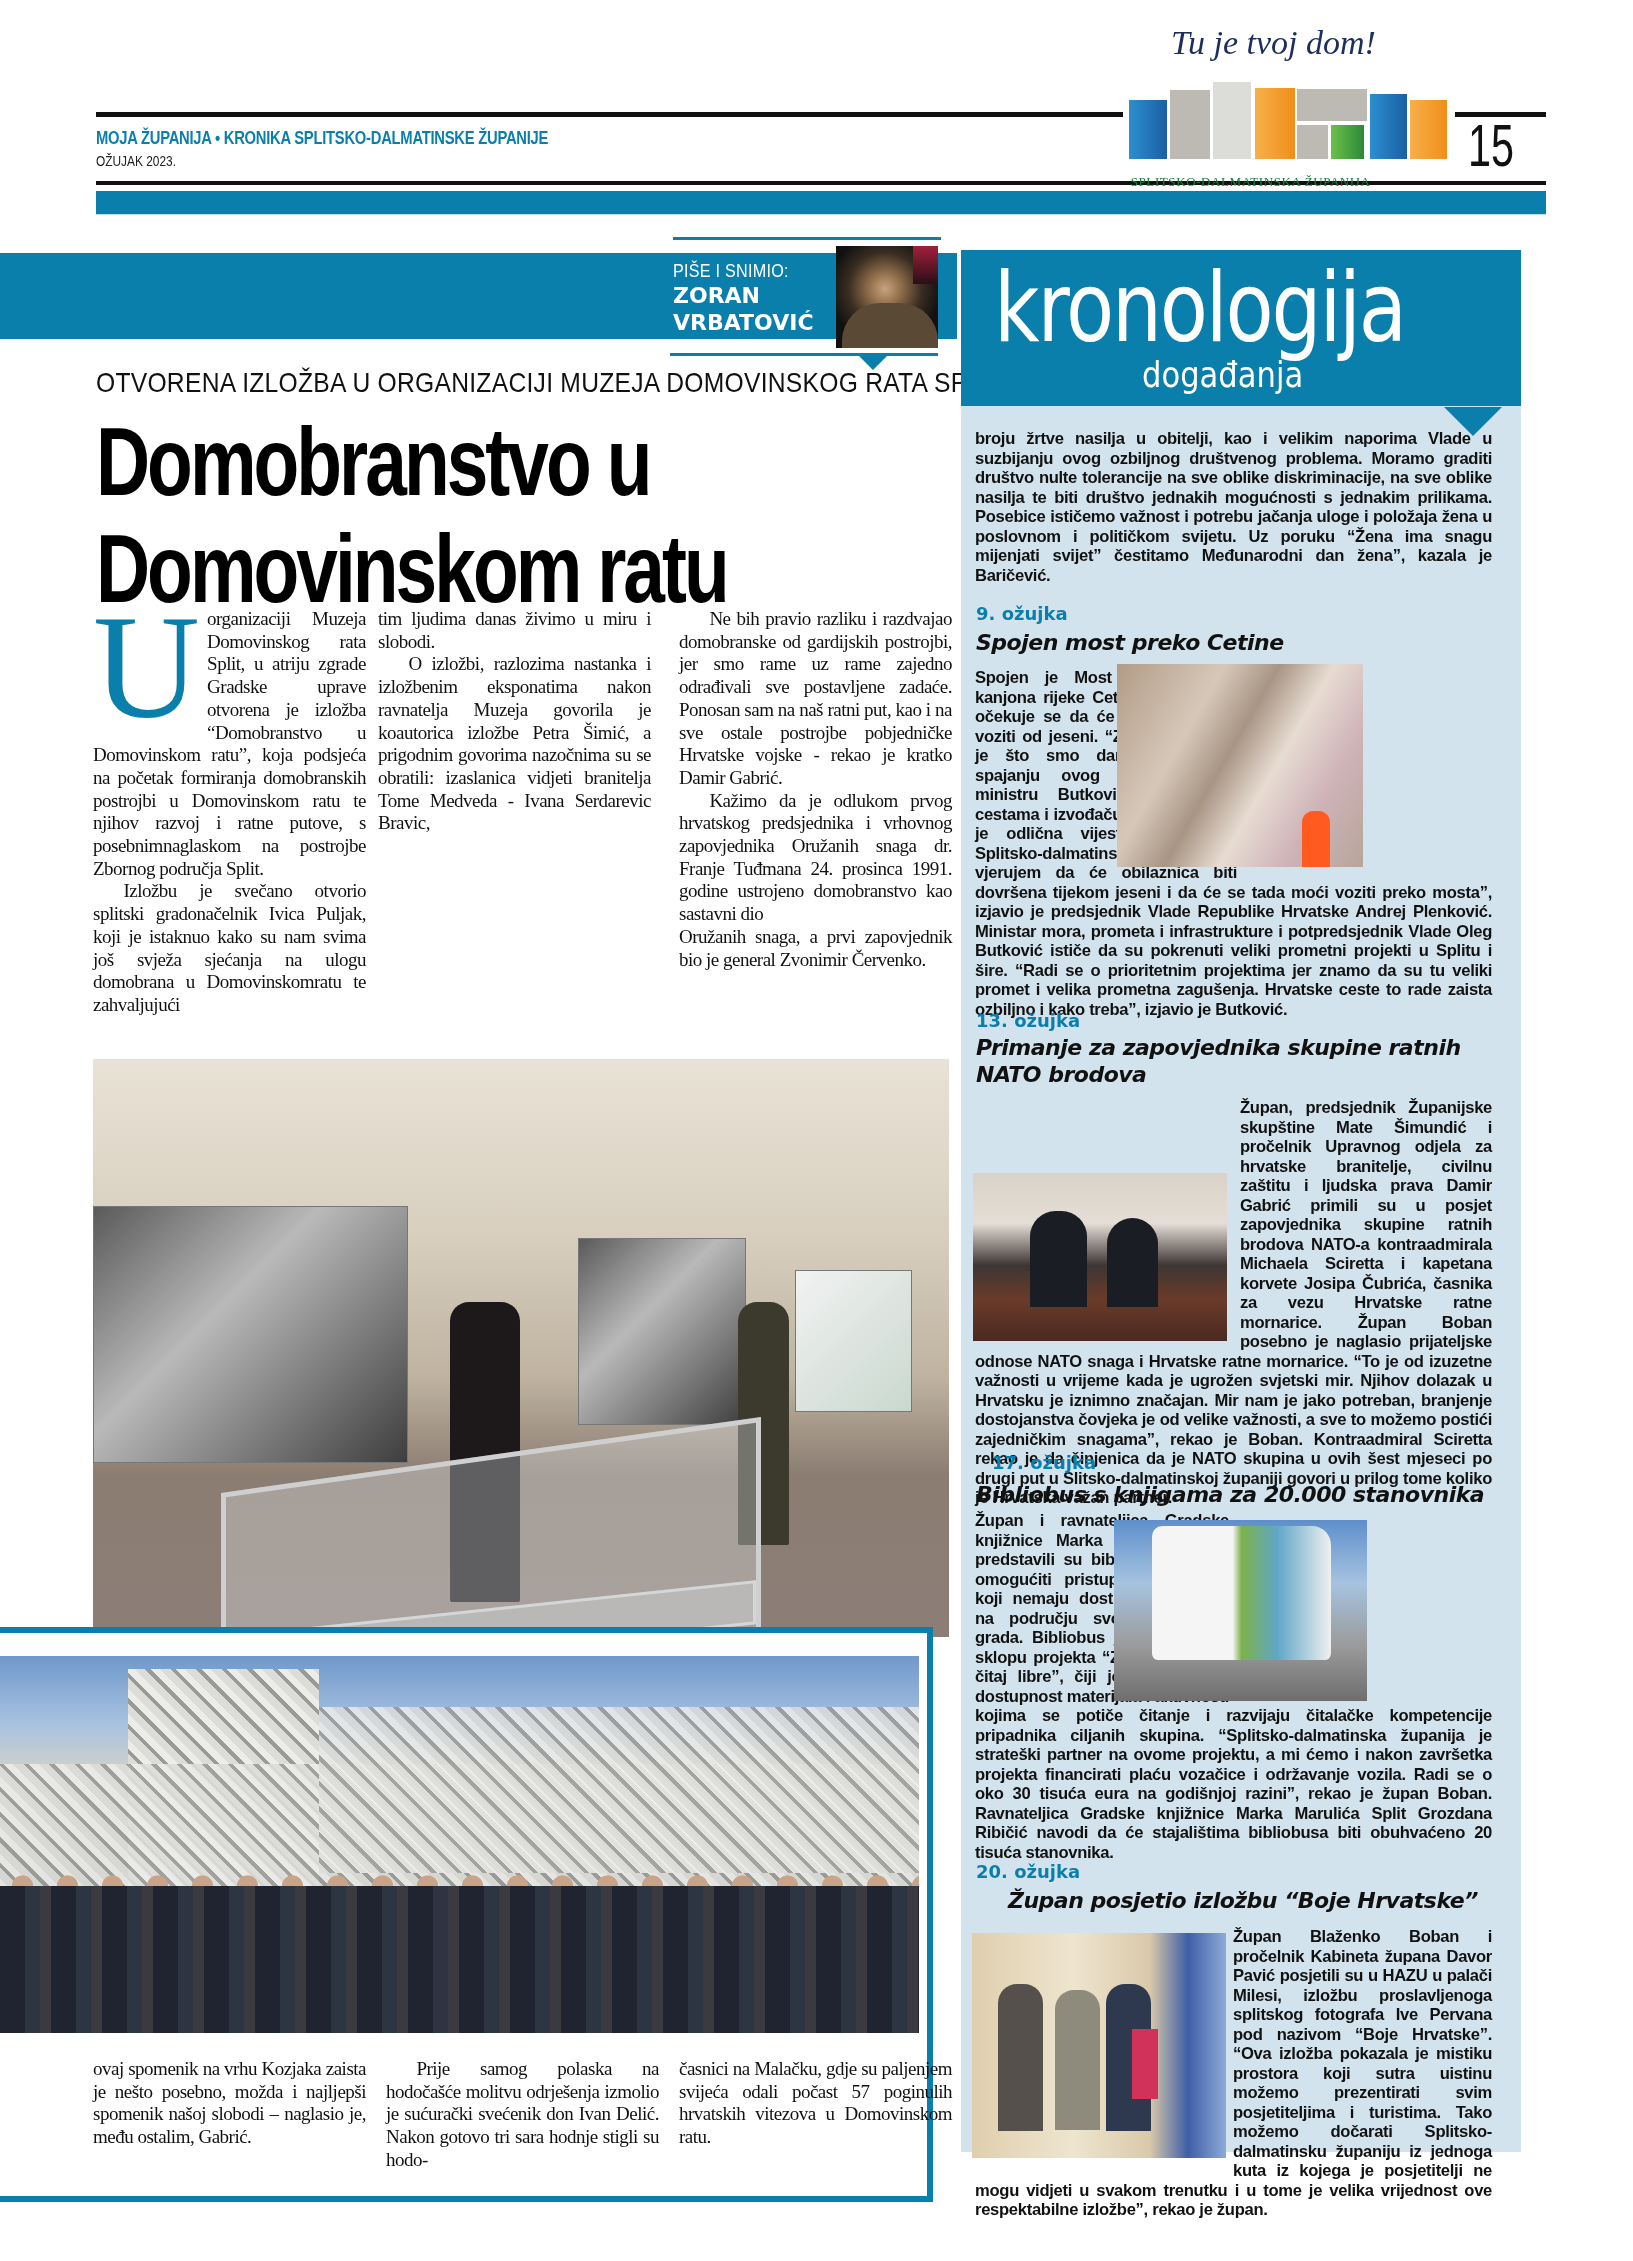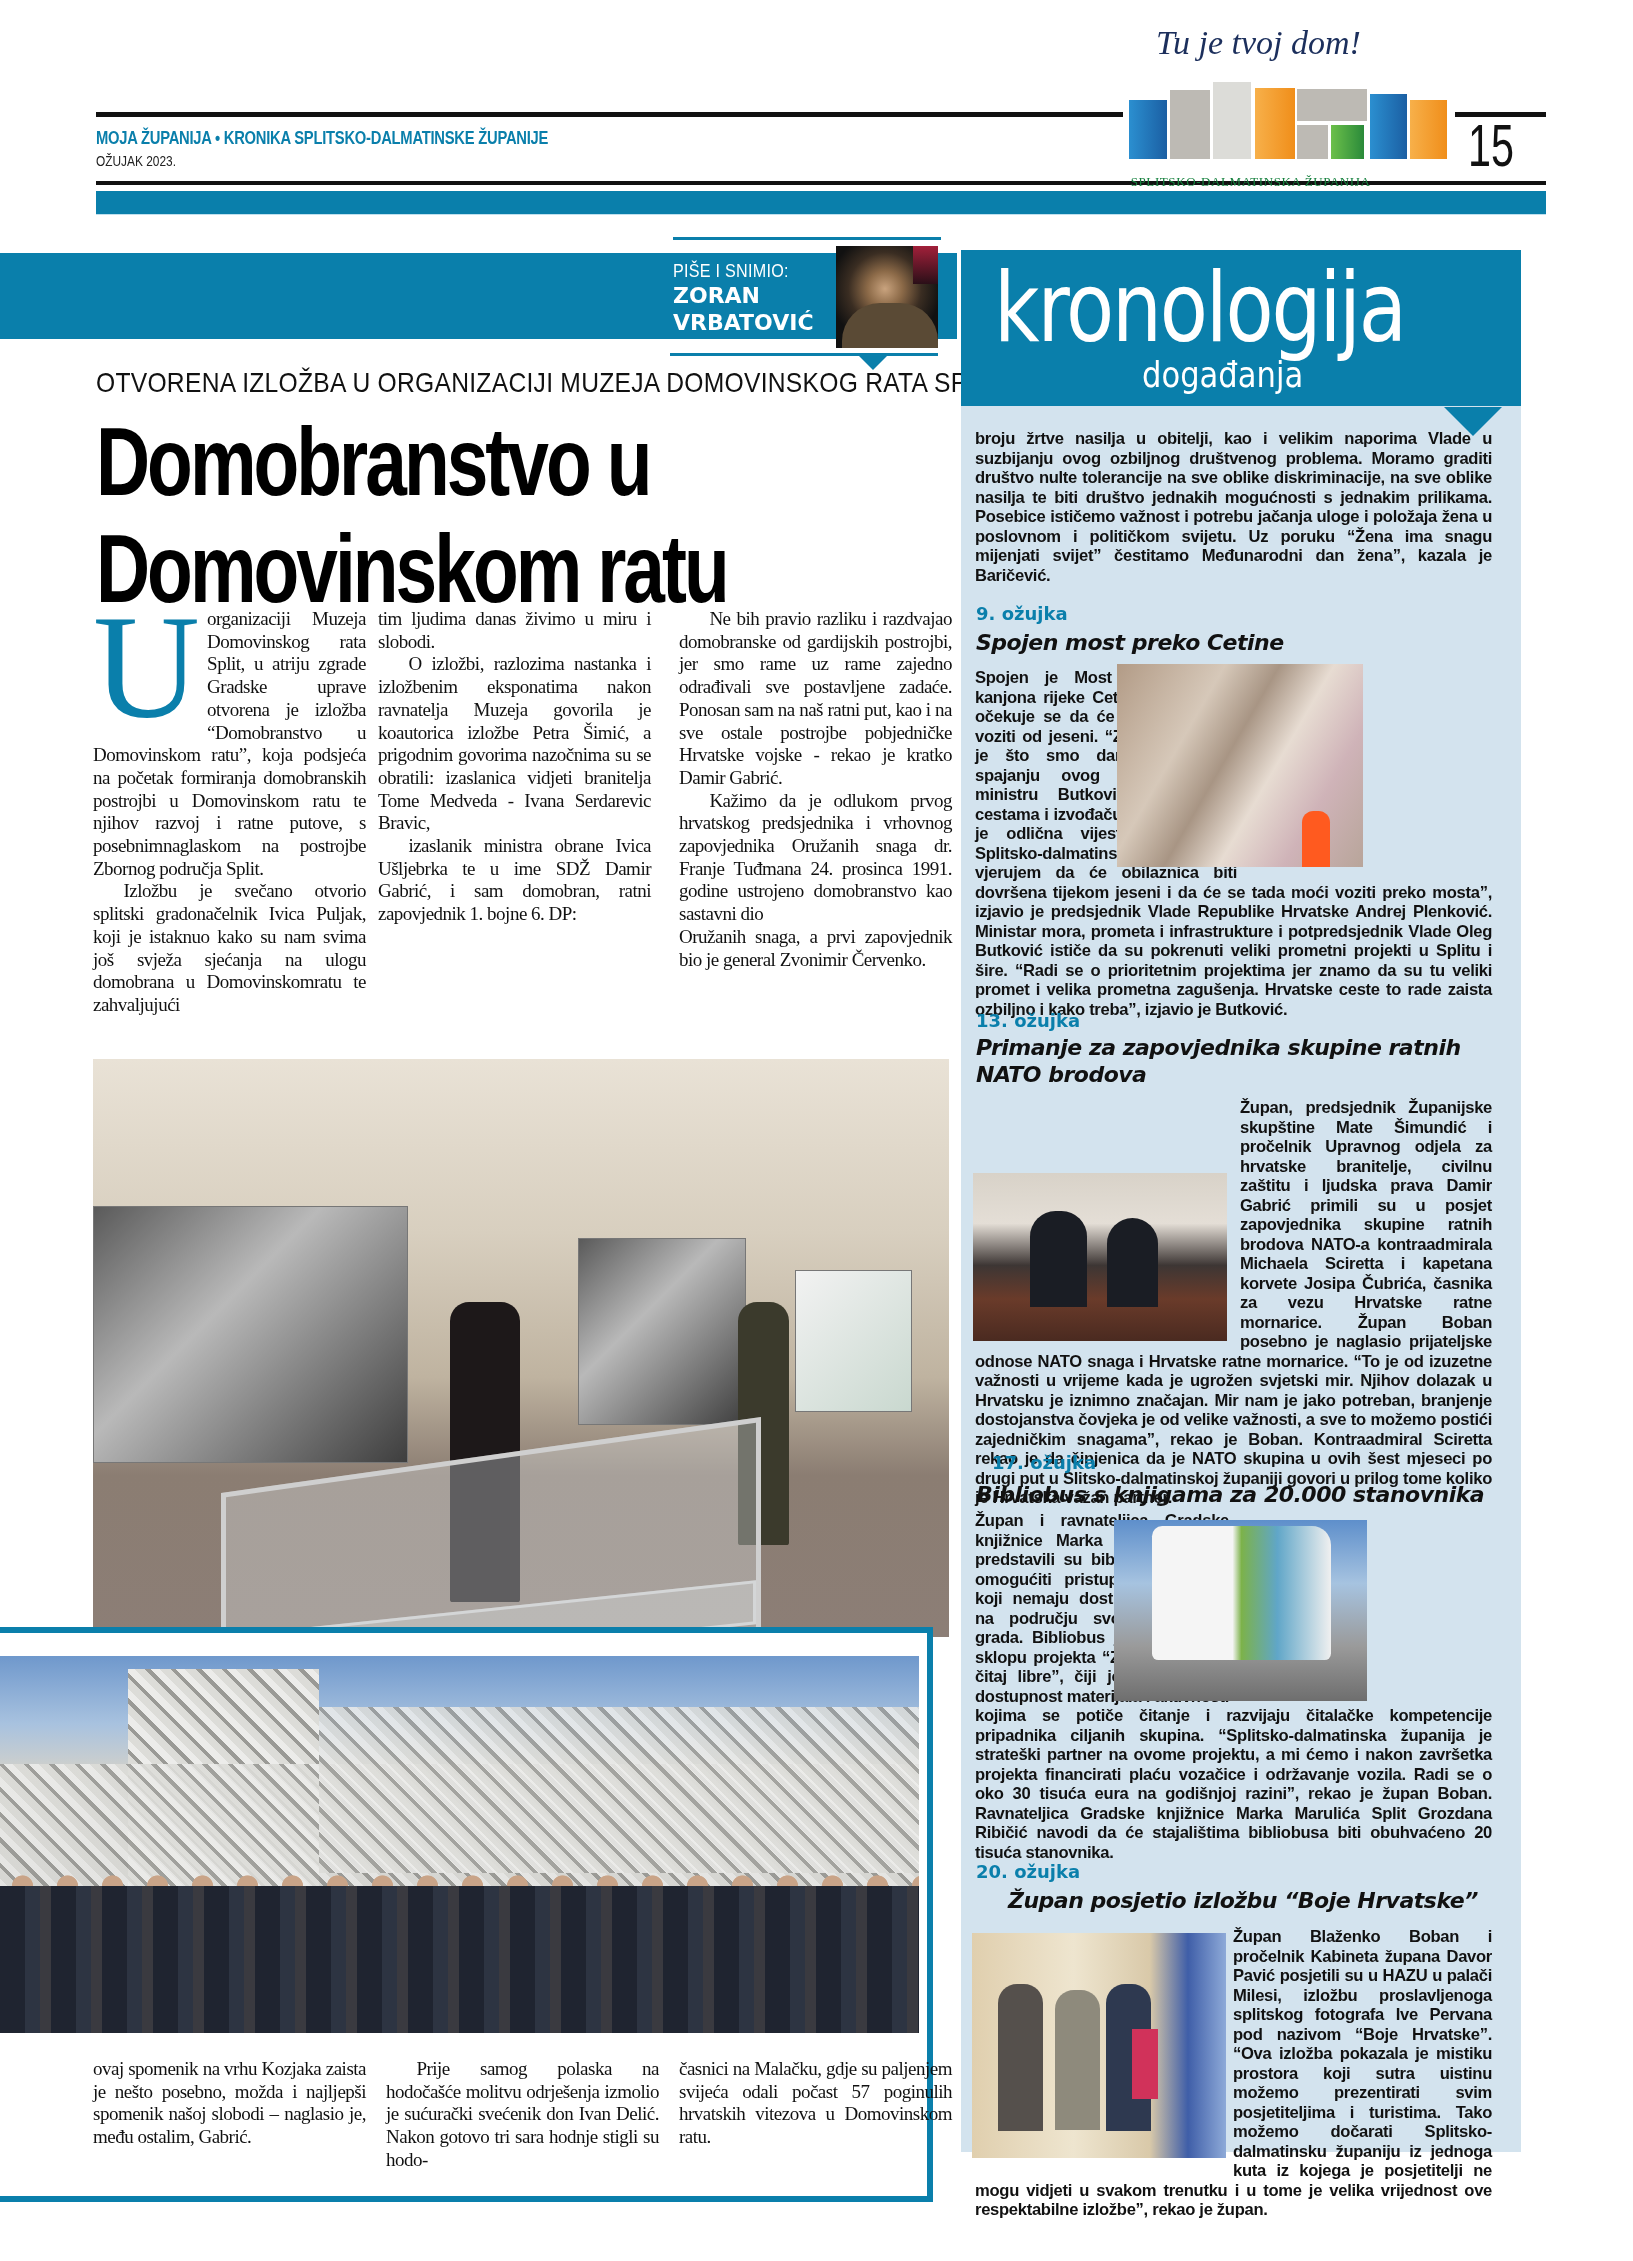--- a/index.html
+++ b/index.html
@@ -6,21 +6,21 @@
   body { width: 1633px; height: 2261px; position: relative; overflow: hidden; font-family: "DejaVu Sans", sans-serif; color: #111; }
   .abs { position: absolute; }
 
   
   .rule-top { left: 96px; top: 112px; width: 1450px; height: 4.5px; background: #111; }
   .rule-mid { left: 96px; top: 181px; width: 1450px; height: 3.8px; background: #111; }
   .band { left: 96px; top: 191px; width: 1450px; height: 23px; background: #0a7fab; border-bottom: 1.9px solid #bfe0ee; }
   .mast-title { left: 96px; top: 128px; font-family: "Liberation Sans", sans-serif; font-weight: bold; font-size: 18px; color: #0a7fab; letter-spacing: -0.3px; transform: scaleX(0.82); transform-origin: left; white-space: nowrap; }
   .mast-date { left: 96px; top: 153px; font-family: "Liberation Sans", sans-serif; font-size: 14px; color: #222; transform: scaleX(0.85); transform-origin: left; }
   .logo { left: 1123px; top: 19px; width: 332px; height: 153px; background: #fff; }
-  .logo-slogan { position: absolute; left: 33px; top: 5.1px; font-family: "Liberation Serif", serif; font-style: italic; font-size: 34px; color: #1c2f5c; white-space: nowrap; }
+  .logo-slogan { position: absolute; left: 48px; top: 5.1px; font-family: "Liberation Serif", serif; font-style: italic; font-size: 34px; color: #1c2f5c; white-space: nowrap; }
   .logo-bars { position: absolute; left: 6.4px; top: 70px; width: 319px; height: 70px; }
   .logo-bars div { position: absolute; bottom: 0; }
   .logo-name { position: absolute; left: 7.7px; top: 131px; font-family: "Liberation Serif", serif; font-size: 13px; color: #15803d; letter-spacing: 0.6px; white-space: nowrap; margin-top: 24px; }
   .page-num { left: 1468px; top: 112px; font-family: "Liberation Sans", sans-serif; font-size: 59px; color: #111; transform: scaleX(0.7); transform-origin: left; }
 
   
   .art-band { left: 0; top: 253px; width: 957px; height: 86px; background: #0a7fab; }
   .author-rule-top { left: 673px; top: 237px; width: 268px; height: 3.2px; background: #0a7fab; }
   .author-rule-bot { left: 670px; top: 353px; width: 268px; height: 3.2px; background: #0a7fab; }
   .author-label { left: 673px; top: 260px; font-family: "Liberation Sans", sans-serif; color: #fff; font-size: 19px; transform: scaleX(0.85); transform-origin: left; letter-spacing: 0.3px; }
@@ -151,21 +151,20 @@
 </div>
 
 <div class="abs body-col col1">
   <span class="dropcap">U</span>
   <p class="first">organizaciji Muzeja Domovinskog rata Split, u atriju zgrade Gradske uprave otvorena je izložba “Domobranstvo u Domovinskom ratu”, koja podsjeća na početak formiranja domobranskih postrojbi u Domovinskom ratu te njihov razvoj i ratne putove, s posebnimnaglaskom na postrojbe Zbornog područja Split.</p>
   <p>Izložbu je svečano otvorio splitski gradonačelnik Ivica Puljak, koji je istaknuo kako su nam svima još svježa sjećanja na ulogu domobrana u Domovinskomratu te zahvaljujući</p>
 </div>
 <div class="abs body-col col2">
   <p class="first">tim ljudima danas živimo u miru i slobodi.</p>
   <p>O izložbi, razlozima nastanka i izložbenim eksponatima nakon ravnatelja Muzeja govorila je koautorica izložbe Petra Šimić, a prigodnim govorima nazočnima su se obratili: izaslanica vidjeti branitelja Tome Medveda - Ivana Serdarevic Bravic,</p>
-  <p>izaslanik ministra obrane Ivica Ušljebrka te u ime SDŽ Damir Gabrić, i sam domobran, ratni zapovjednik 1. bojne 6. DP:</p>
 </div>
 <div class="abs body-col col3">
   <p>Ne bih pravio razliku i razdvajao domobranske od gardijskih postrojbi, jer smo rame uz rame zajedno odrađivali sve postavljene zadaće. Ponosan sam na naš ratni put, kao i na sve ostale postrojbe pobjedničke Hrvatske vojske - rekao je kratko Damir Gabrić.</p>
   <p>Kažimo da je odlukom prvog hrvatskog predsjednika i vrhovnog zapovjednika Oružanih snaga dr. Franje Tuđmana 24. prosinca 1991. godine ustrojeno domobranstvo kao sastavni dio</p>
   <p class="first">Oružanih snaga, a prvi zapovjednik bio je general Zvonimir Červenko.</p>
 </div>
 
 <div class="abs photo-exhibit">
   <div class="panel" style="left:0;top:147px;width:313px;height:255px;"></div>
   <div class="panel" style="left:485px;top:179px;width:166px;height:185px;"></div>

